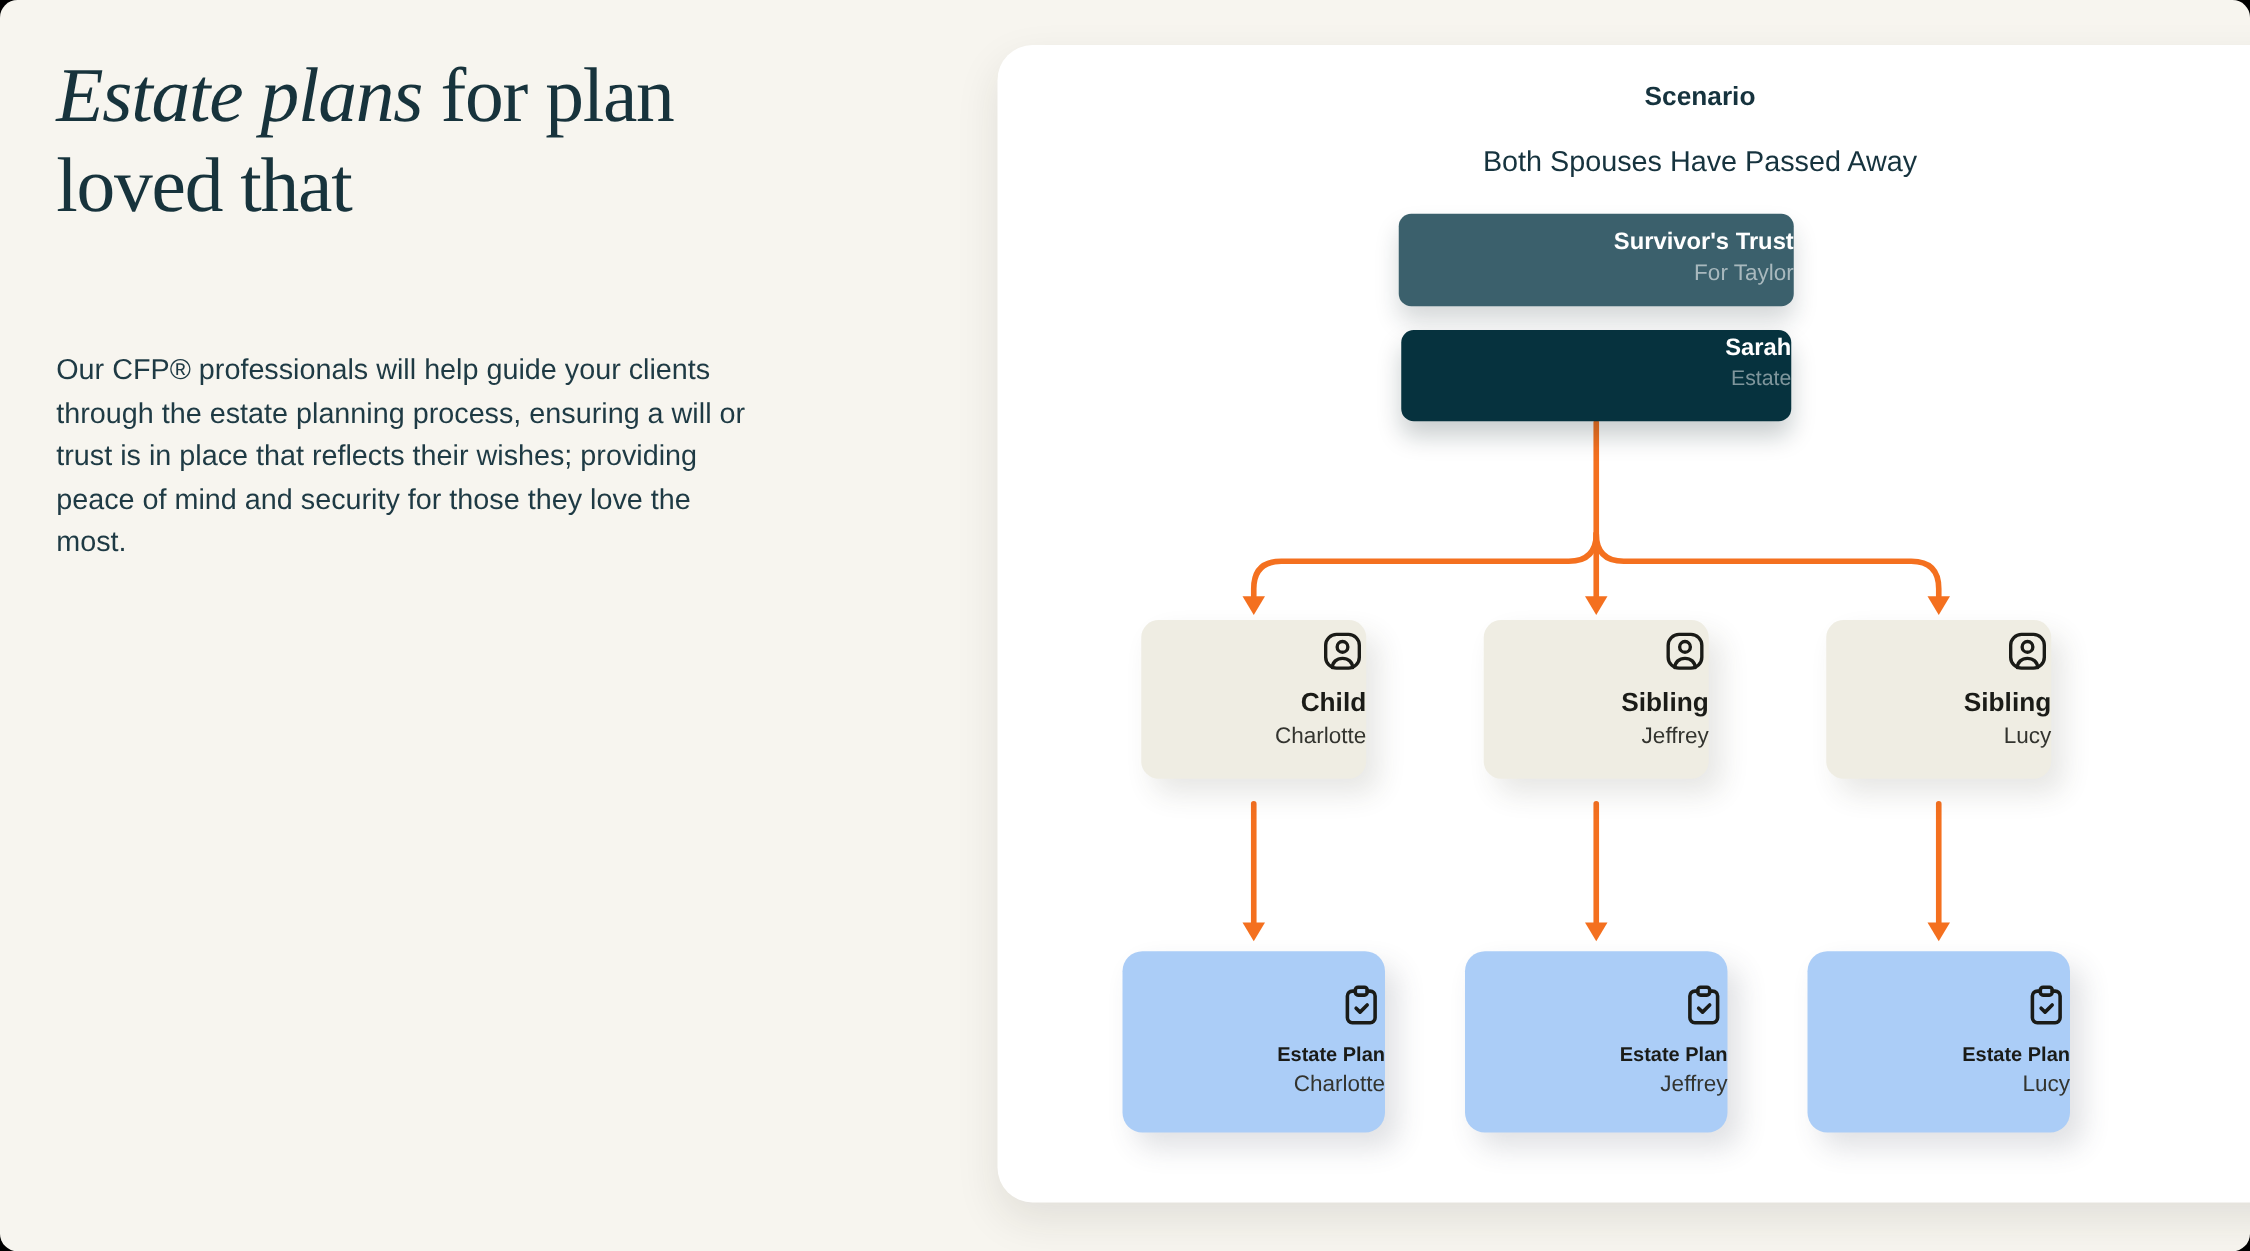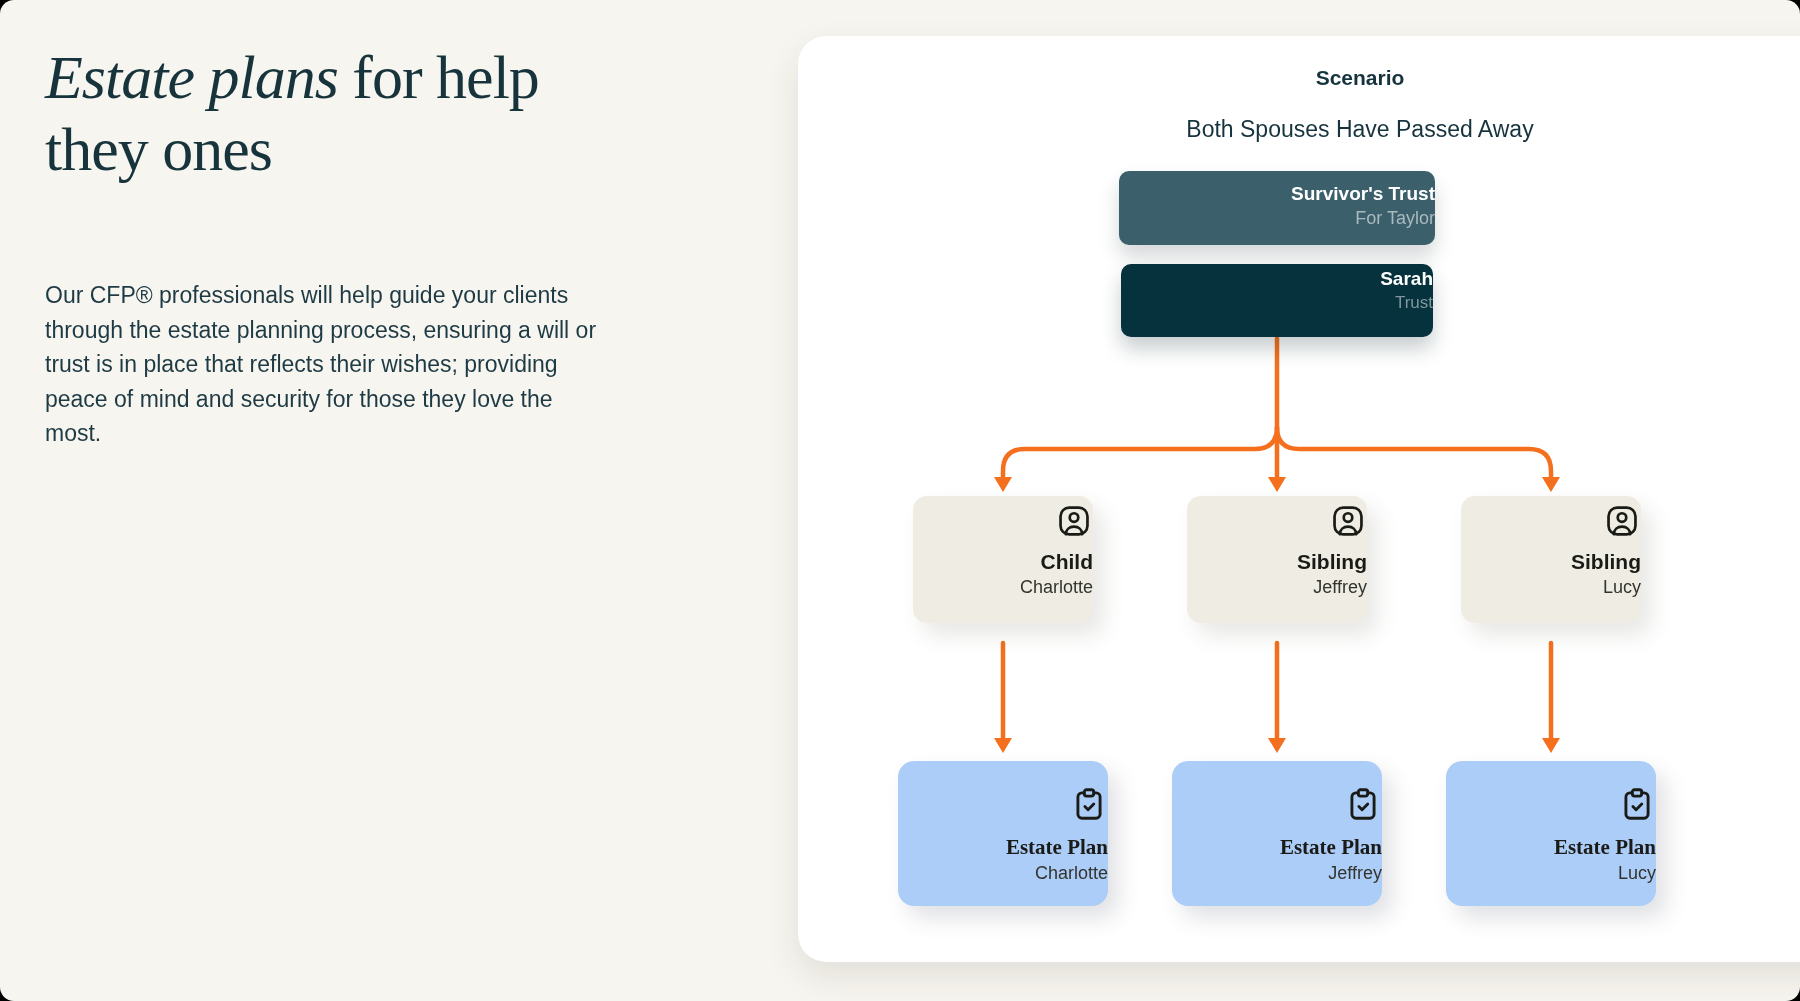--- a/index.html
+++ b/index.html
@@ -82,37 +82,37 @@
 
   .plan-box {
     top: 725px; width: 210px; height: 145px;
     background: var(--c-plan-bg, #ABCDF7); border-radius: 16px;
     padding-top: 24px;
     box-shadow: 10px 12px 22px rgba(60,70,90,0.16);
   }
   .plan-box.pos-0 { left: 100px; }
   .plan-box.pos-1 { left: 374px; }
   .plan-box.pos-2 { left: 648px; }
-  .plan-box .node-role { font-size: 21px; font-weight: 700; color: var(--c-dark-text, #1A1B17); margin-top: 8px; font-family: Liberation Serif, serif; }
+  .plan-box .node-role { font-size: 16px; font-weight: 700; color: var(--c-dark-text, #1A1B17); margin-top: 8px; }
   .plan-box .node-name { font-size: 18px; color: var(--c-name-text, #33342F); margin-top: 3px; }
 
   .node-icon svg { width: 38px; height: 38px; display: inline-block; }
 
   .arrows { position: absolute; inset: 0; width: 964px; height: 926px; pointer-events: none; }
   .arrow-line { fill: none; stroke: var(--c-orange, #F4701F); stroke-width: 4.5; stroke-linecap: round; stroke-linejoin: round; }
   .arrow-head { fill: var(--c-orange, #F4701F); stroke: none; }
 </style>
 </head>
 <body style="--c-page-bg: #F7F5EF; --c-heading: #17333C; --c-body-text: #1E3A44; --c-card-bg: #FFFFFF; --c-trust-bg: #3B606C; --c-trust-sub: #A9B9BE; --c-sarah-bg: #06323E; --c-sarah-sub: #7F969C; --c-note: #6F8389; --c-orange: #F4701F; --c-heir-bg: #EFEDE3; --c-plan-bg: #ABCDF7; --c-dark-text: #1A1B17; --c-name-text: #33342F; --c-subtitle-text: #16333E;">
 
 <div class="screen">
 
   <h1 class="hero-title">
-    <span style="display:block"><span class="ital">Estate plans</span><span> for help</span></span>
-    <span style="display:block">they ones</span>
+    <span style="display:block"><span class="ital">Estate plans</span><span> for plan</span></span>
+    <span style="display:block">loved that</span>
   </h1>
   <p class="hero-paragraph">Our CFP® professionals will help guide your clients through the estate planning process, ensuring a will or trust is in place that reflects their wishes; providing peace of mind and security for those they love the most.</p>
 
   <div class="card">
 
     <div class="diagram-title">Scenario</div>
     <div class="diagram-subtitle">Both Spouses Have Passed Away</div>
 
     <svg class="arrows" viewBox="0 0 964 926" xmlns="http://www.w3.org/2000/svg">
 
@@ -133,21 +133,21 @@
       <polygon class="arrow-head" points="744,702 762,702 753,717"></polygon>
     </svg>
 
     <div class="node trust-box">
       <div class="node-title">Survivor's Trust</div>
       <div class="node-sub">For Taylor</div>
     </div>
 
     <div class="node sarah-box">
       <div class="node-title">Sarah</div>
-      <div class="node-sub">Trust</div>
+      <div class="node-sub">Estate</div>
     </div>
 
 
     <div class="node heir-box pos-0">
       <span class="node-icon">
         <svg viewBox="0 0 24 24" fill="none" stroke="#1A1B17" stroke-width="1.7" stroke-linecap="round" stroke-linejoin="round">
             <rect x="3.5" y="3.5" width="17" height="17" rx="5.5"></rect>
             <circle cx="12" cy="9.8" r="2.7"></circle>
             <path d="M6.9 20.3c0-2.9 2.2-4.7 5.1-4.7s5.1 1.8 5.1 4.7"></path>
           </svg>

